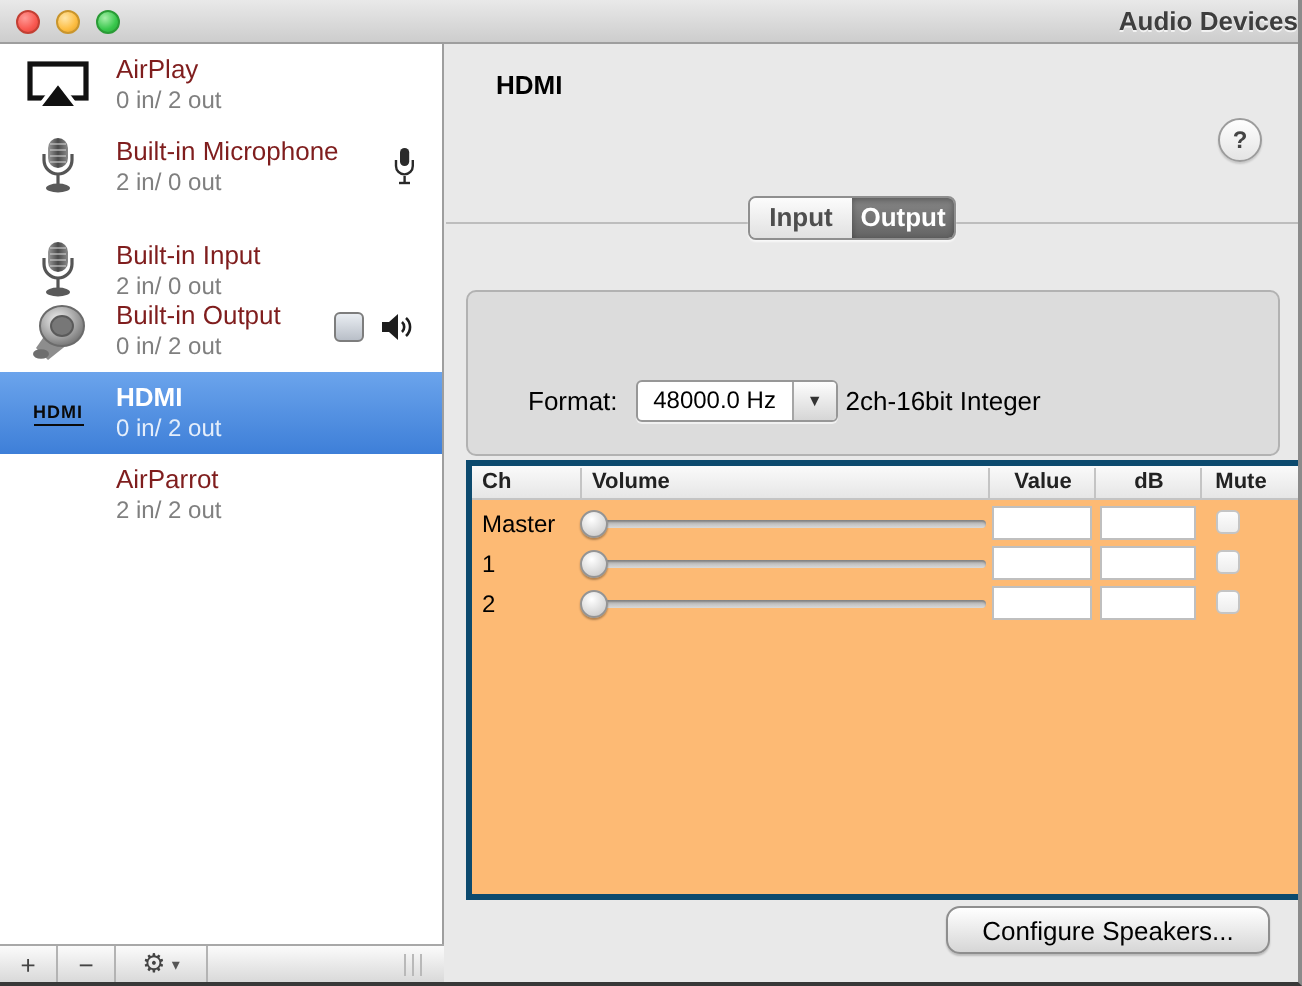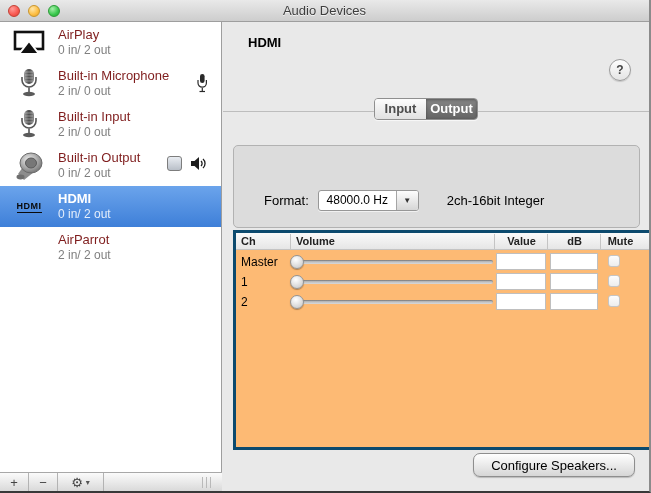--- a/index.html
+++ b/index.html
@@ -11,22 +11,22 @@
     border-right:2px solid #8b8b8b;
     border-bottom:2px solid #383838;
   }
   
   .titlebar {
     position:absolute; left:0; top:0; width:100%; height:22px;
     background:linear-gradient(#e9e9e9,#cdcdcd);
     border-bottom:1px solid #9e9e9e;
   }
   .titlebar .title {
-    position:absolute; left:0; right:0; top:3px; text-align:center;
-    font-size:13px; font-weight:normal; color:#3e3e3e;
+    position:absolute; left:0; right:0; top:3px; text-align:right;
+    font-size:13px; font-weight:bold; color:#3e3e3e;
     text-shadow:0 1px 0 rgba(255,255,255,.7);
   }
   .tl { position:absolute; top:5px; width:12px; height:12px; border-radius:50%; }
   .tl.red    { left:8px;  background:radial-gradient(circle at 35% 30%, #ff9a96,#f95850 60%,#d84439); border:1px solid #c33f33; }
   .tl.yellow { left:28px; background:radial-gradient(circle at 35% 30%, #ffe6a8,#fdbd41 60%,#dd9f2d); border:1px solid #c9952c; }
   .tl.green  { left:48px; background:radial-gradient(circle at 35% 30%, #a6efa9,#38c74c 60%,#2aa437); border:1px solid #2a9b36; }
 
   
   .sidebar {
     position:absolute; left:0; top:22px; width:222px; bottom:0;
@@ -93,21 +93,21 @@
   }
   .source-line { position:absolute; left:30px; top:11px; font-size:13px; color:#000; }
   .format-line { position:absolute; left:30px; top:44px; font-size:13px; color:#000; display:flex; align-items:center; }
   .dropdown {
     display:inline-flex; margin-left:9px; height:21px; border:1px solid #979797; border-radius:3px;
     background:#fff; overflow:hidden; box-shadow:0 1px 0 rgba(255,255,255,.6);
   }
   .dd-text { width:77px; font-size:12px; color:#000; text-align:center; line-height:19px; }
   .dd-arrow { width:22px; background:linear-gradient(#fdfdfd,#d6d6d6); border-left:1px solid #a5a5a5;
     font-size:8px; color:#333; text-align:center; line-height:19px; }
-  .format-detail { margin-left:28px; font-size:13px; color:#000; }
+  .format-detail { margin-left:4px; font-size:13px; color:#000; }
 
   
   .table {
     position:absolute; left:10px; top:208px; width:481px; height:220px;
     background:#fdba74; border:3px solid #0c4a6e;
   }
   .thead {
     position:absolute; left:0; top:0; width:100%; height:17px;
     background:linear-gradient(#fafafa,#e6e6e6); border-bottom:1px solid #c4c4c4;
   }
@@ -189,21 +189,21 @@
       <span class="badges">
         <svg width="10" height="19" viewBox="0 0 10 19">
           <rect x="3" y="0" width="4.6" height="9" rx="2.3" fill="#2a2a2a"></rect>
           <path d="M1 6 v3 a4.2 4.2 0 0 0 8.4 0 v-3" fill="none" stroke="#2a2a2a" stroke-width="1.2"></path>
           <line x1="5.3" y1="14" x2="5.3" y2="17" stroke="#2a2a2a" stroke-width="1.2"></line>
           <line x1="2.5" y1="17.5" x2="8" y2="17.5" stroke="#2a2a2a" stroke-width="1.2"></line>
         </svg>
       </span>
     </div>
 
-    <div class="dev-row" style="top:82px">
+    <div class="dev-row" style="top:93px">
       <span class="dev-icon">
         <svg width="22" height="32" viewBox="0 0 22 32">
           <rect x="6" y="1" width="10" height="15" rx="5" fill="url(#mg)"></rect>
           <path d="M7 4 h8 M7 7 h8 M7 10 h8 M7 13 h8" stroke="#c9c9c9" stroke-width=".7" opacity=".8"></path>
           <path d="M4 9 v3 a7 7 0 0 0 14 0 v-3" fill="none" stroke="#555" stroke-width="1.6"></path>
           <line x1="11" y1="19.5" x2="11" y2="24" stroke="#555" stroke-width="1.6"></line>
           <ellipse cx="11" cy="26" rx="6" ry="2.2" fill="#5a5a5a"></ellipse>
         </svg>
       </span>
       <span class="dev-name">Built-in Input</span>

